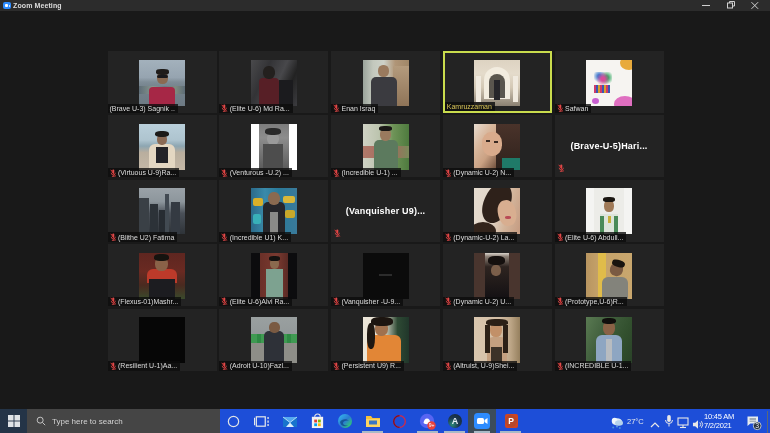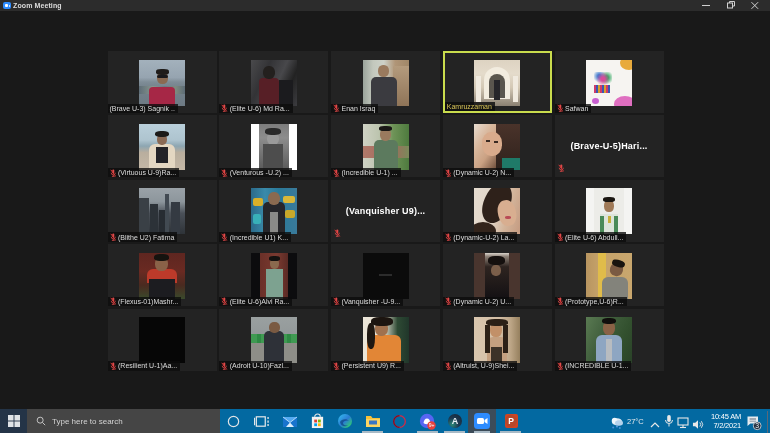--- a/index.html
+++ b/index.html
@@ -12,28 +12,28 @@
 .tile{position:absolute;width:109px;height:62px;background:#232323;overflow:hidden}
 .tile.hl{border:2px solid #c9dc4d}
 .th{position:absolute;left:31.5px;top:8.5px;width:46px;height:46px;overflow:hidden}
 .hl .th{left:29.5px;top:6.5px}
 .nb{position:absolute;left:0;bottom:0;max-width:109px;height:9.5px;background:rgba(12,12,12,.78);display:flex;align-items:center;padding:0 3px 0 2px;font-size:7px;color:#dedede;white-space:nowrap;overflow:hidden}
 .hl .nb{background:rgba(12,12,12,.82)}
 .nb .mic{margin-right:2px;flex:0 0 auto}
 .yel{color:#d8c457}
 .ctr{position:absolute;left:0;top:0;width:100%;height:100%;display:flex;align-items:center;justify-content:center;font-size:9px;font-weight:700;color:#fff;letter-spacing:.2px}
 .micorner{position:absolute;left:3px;bottom:1px}
-.taskbar{position:absolute;left:0;top:409px;width:770px;height:24px;background:#0369a1}
+.taskbar{position:absolute;left:0;top:409px;width:770px;height:24px;background:#1d4ed8}
 .start{position:absolute;left:0;top:0;width:27px;height:24px;background:#243447}
 .search{position:absolute;left:27px;top:0;width:193px;height:24px;background:#454545;display:flex;align-items:center;color:#d2d2d2;font-size:8px}
 .search .mag{margin:0 6px 0 9px}
 .tbi{position:absolute;top:0;width:27px;height:24px;display:flex;align-items:center;justify-content:center}
 .uline{position:absolute;bottom:0;left:3px;right:3px;height:1.8px;background:#a9bac6}
 .tray{position:absolute;top:0;height:24px;color:#fff}
-.clock{position:absolute;right:29px;top:3px;width:37px;text-align:right;color:#fff;font-size:7.5px;line-height:9px;letter-spacing:-.2px}
+.clock{position:absolute;right:29px;top:3px;width:37px;text-align:left;color:#fff;font-size:7.5px;line-height:9px;letter-spacing:-.2px}
 </style></head><body>
 <div class="titlebar">
  <div class="zic">
       <i></i>
       <b></b>
     </div>
  <div class="tt">Zoom Meeting</div>
  <svg style="position:absolute;right:0;top:0" width="90" height="11" viewBox="0 0 90 11">
       <line x1="22" y1="5.5" x2="30" y2="5.5" stroke="#d0d0d0" stroke-width="1"></line>
       <rect x="47.5" y="3" width="5" height="5" fill="none" stroke="#d0d0d0" stroke-width="1"></rect>

